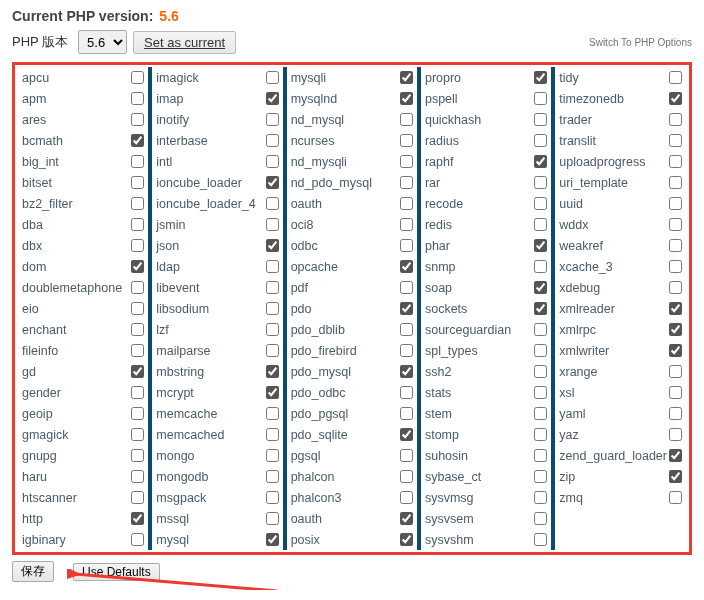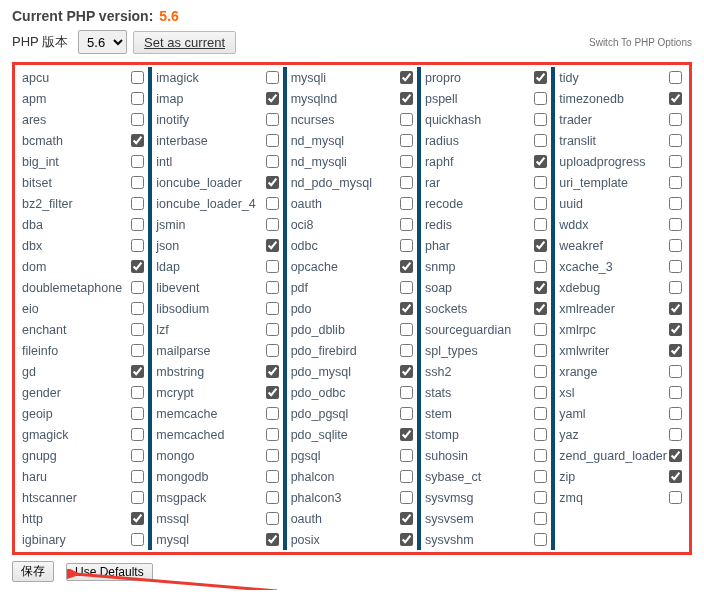--- a/index.html
+++ b/index.html
@@ -92,21 +92,21 @@
   }
   .ext-row input[type=checkbox] {
     margin: 0 2px 0 2px;
     width: 13px;
     height: 13px;
     accent-color: #555;
   }
   .footer-row {
     display: flex;
     align-items: center;
-    gap: 12px;
+    gap: 19px;
     position: relative;
   }
   .footer-row button {
     font-size: 12px;
     padding: 1px 8px;
     background: linear-gradient(#f5f5f5,#e6e6e6);
     border: 1px solid #aaa;
     border-radius: 2px;
     cursor: pointer;
   }
@@ -328,25 +328,25 @@
     <div class="col">
       <div class="ext-row">
         <span class="name">mysqli</span>
         <input type="checkbox" checked="" style="">
       </div>
       <div class="ext-row">
         <span class="name">mysqlnd</span>
         <input type="checkbox" checked="" style="">
       </div>
       <div class="ext-row">
+        <span class="name">nd_mysql</span>
+        <input type="checkbox" style="">
+      </div>
+      <div class="ext-row">
         <span class="name">ncurses</span>
-        <input type="checkbox" style="">
-      </div>
-      <div class="ext-row">
-        <span class="name">nd_mysql</span>
         <input type="checkbox" style="">
       </div>
       <div class="ext-row">
         <span class="name">nd_mysqli</span>
         <input type="checkbox" style="">
       </div>
       <div class="ext-row">
         <span class="name">nd_pdo_mysql</span>
         <input type="checkbox" style="">
       </div>

